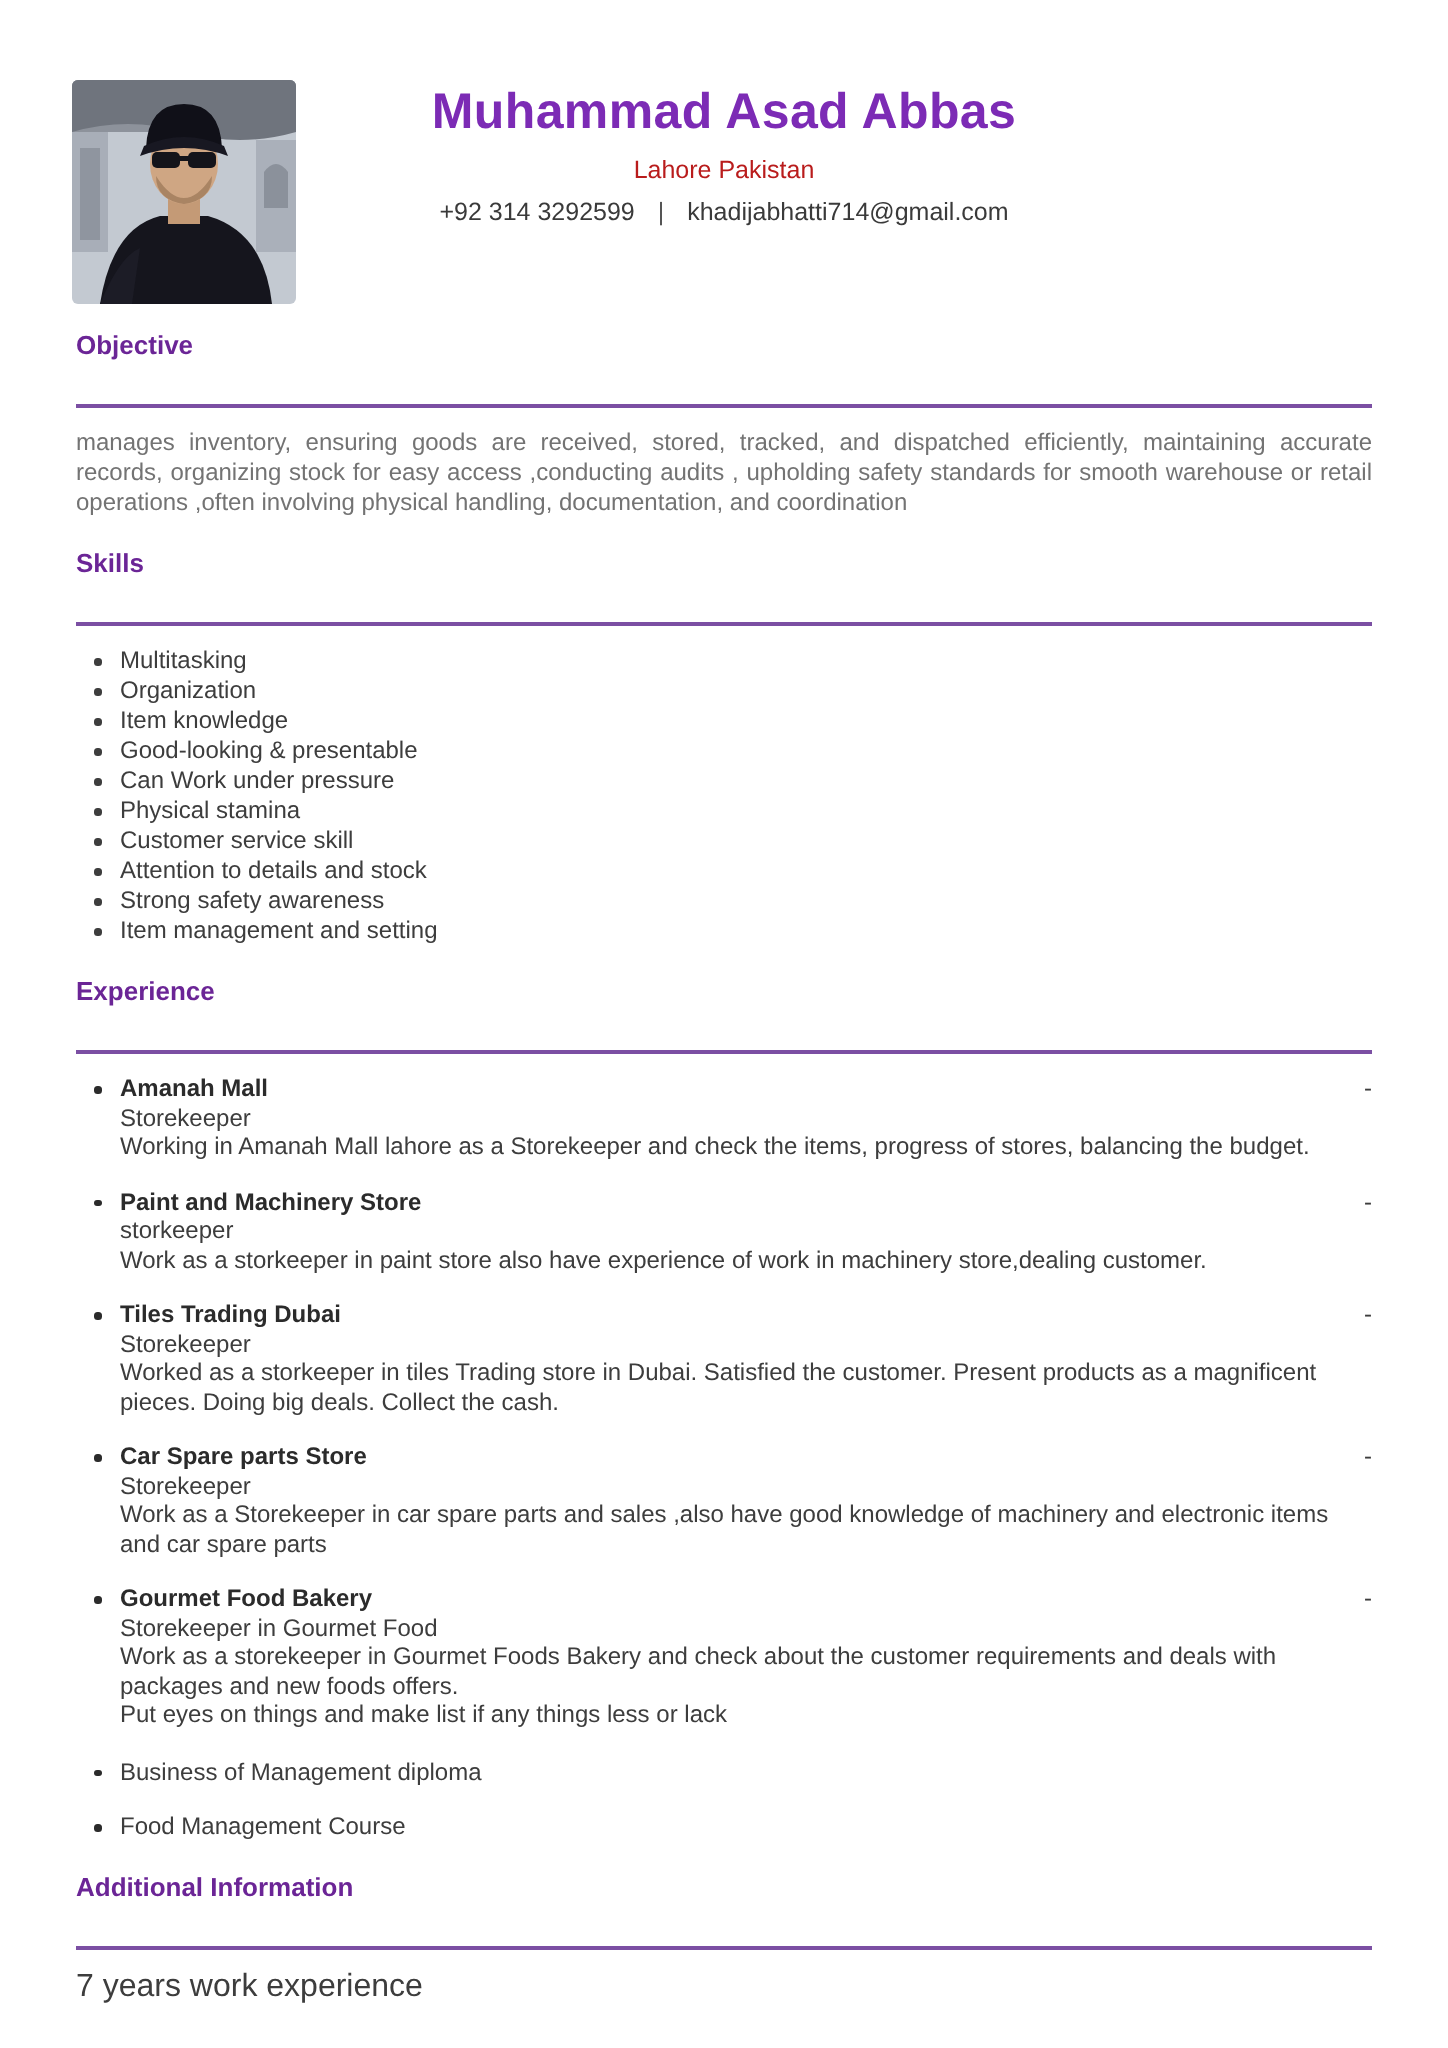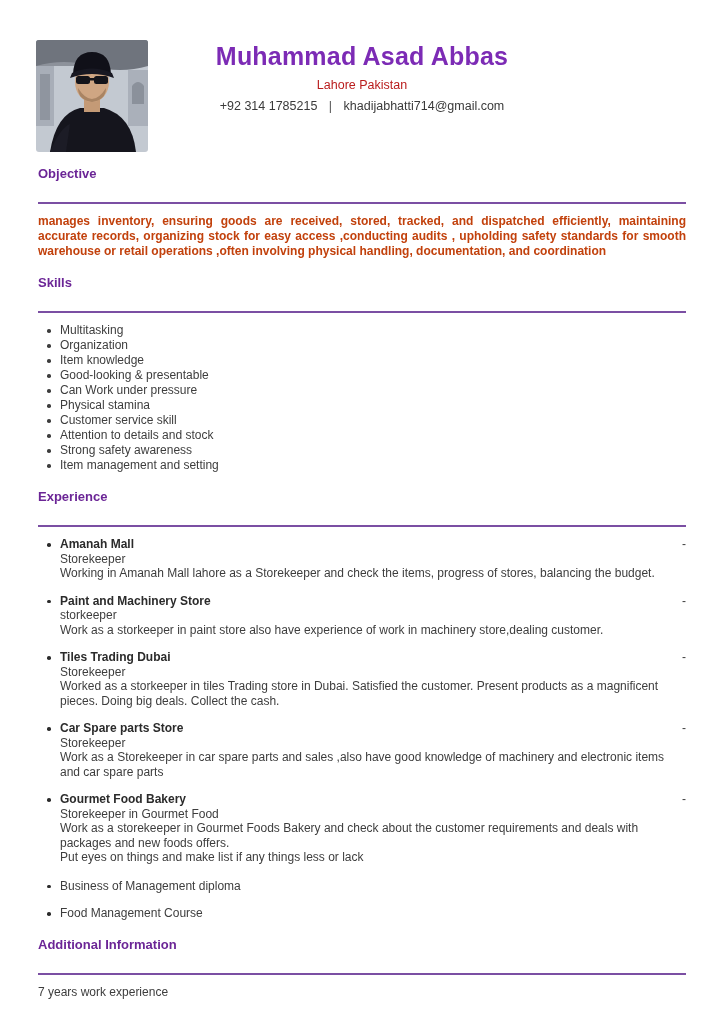--- a/index.html
+++ b/index.html
@@ -33,21 +33,21 @@
   .section-head {
     border-bottom: 2px solid #7b4fa3;
     padding-bottom: 20px; margin-bottom: 10px;
   }
   .section-title {
     font-size: 13px; font-weight: bold; color: #6b2596;
   }
   .section { margin-bottom: 14px; }
   .para {
     font-size: 12px; line-height: 15px; text-align: justify;
-    color: #c2410c; margin-bottom: 14px; font-weight: bold;
+    color: #737373; margin-bottom: 14px;
   }
   
   .skill-list { list-style: none; margin: 2px 0 14px 0; }
   .skill-list li {
     font-size: 12px; line-height: 15px; padding-left: 22px; position: relative;
   }
   .skill-list li::before {
     content: ""; position: absolute; left: 9px; top: 6px;
     width: 3.5px; height: 3.5px; border-radius: 50%; background: #3d3d3d;
   }
@@ -62,21 +62,21 @@
   }
   .exp-company { font-weight: bold; color: #2b2b2b; }
   .exp-role { color: #3d3d3d; }
   .exp-desc { color: #3d3d3d; white-space: pre-line; }
   .exp-dates {
     position: absolute; right: 0; top: 0;
     font-size: 12px; color: #3d3d3d;
   }
   .edu-item { margin-bottom: 13px; }
   .edu-school-bold { font-weight: bold; color: #2b2b2b; }
-  .additional-text { font-size: 12px; color: #3d3d3d; margin-top: 2px; }
+  .additional-text { font-size: 16px; color: #3d3d3d; margin-top: 2px; }
 </style>
 </head>
 <body>
 
 <div class="page">
 
   <div class="header">
     <svg class="photo" viewBox="0 0 112 112" aria-hidden="true">
 
       <rect x="0" y="0" width="112" height="112" fill="#c3c9d1"></rect>
@@ -100,21 +100,21 @@
       <path d="M36 33 Q56 24 76 33 L78 38 Q56 30 34 38 Z" fill="#181822"></path>
 
       <rect x="40" y="36" width="14" height="8" rx="2.5" fill="#14141a"></rect>
       <rect x="58" y="36" width="14" height="8" rx="2.5" fill="#14141a"></rect>
       <rect x="52" y="38" width="8" height="2.5" fill="#14141a"></rect>
     </svg>
     <div class="header-text">
       <div class="name">Muhammad Asad Abbas</div>
       <div class="location">Lahore Pakistan</div>
       <div class="contact">
-        <span>+92 314 1785215</span>
+        <span>+92 314 3292599</span>
         <span class="sep">|</span>
         <span>khadijabhatti714@gmail.com</span>
       </div>
     </div>
   </div>
 
   <div class="section">
     <div class="section-head">
       <span class="section-title">Objective</span>
     </div>

